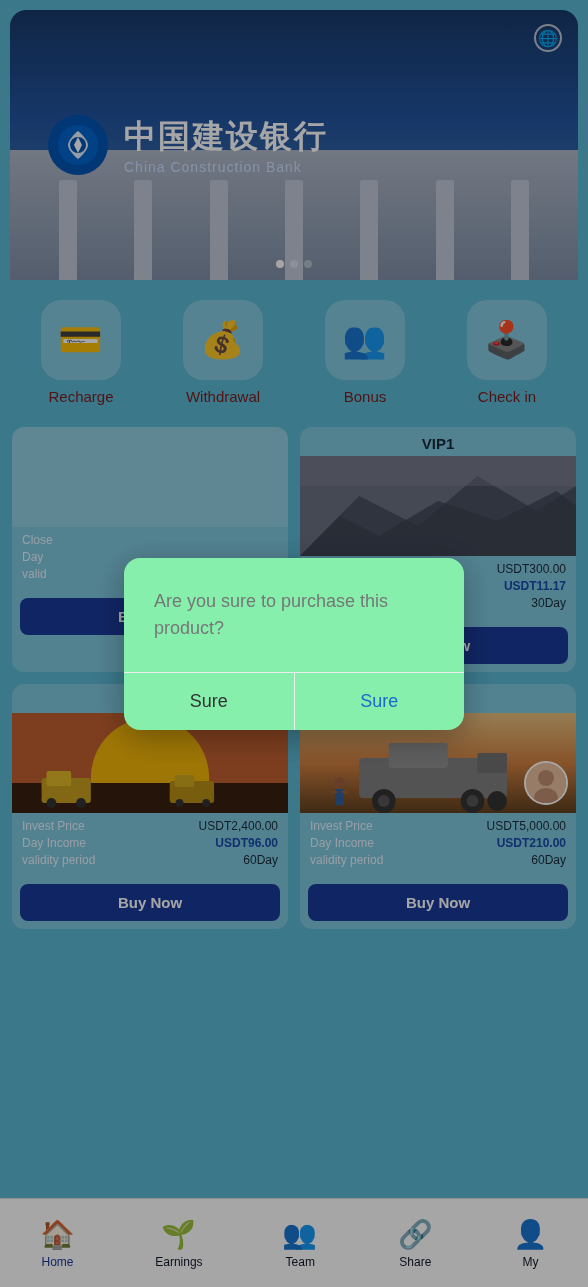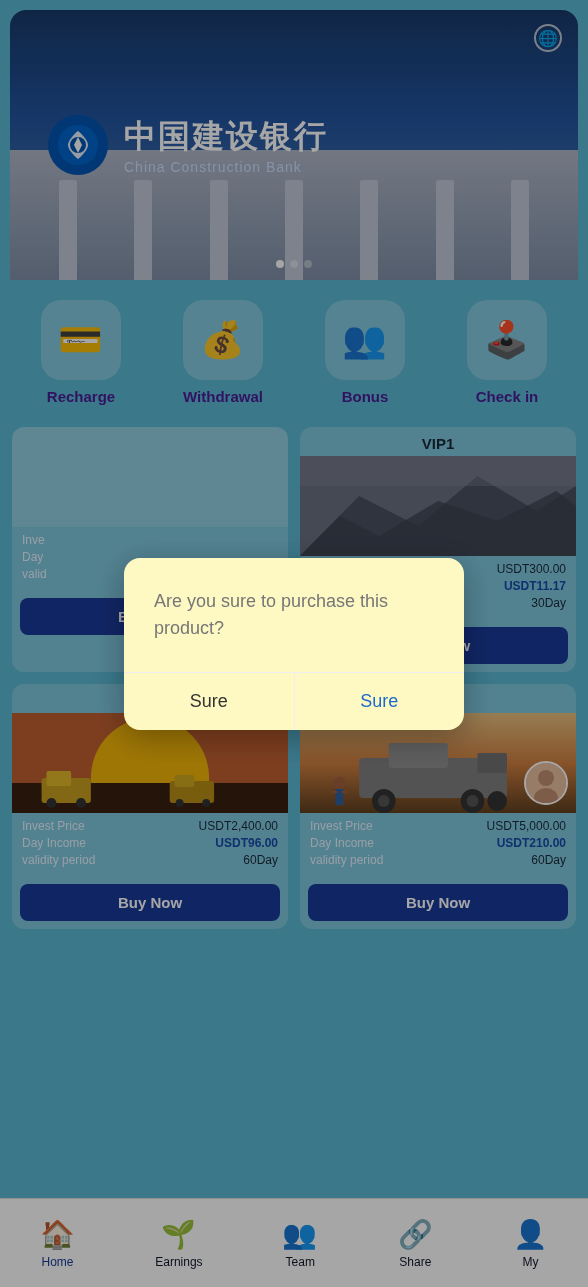--- a/index.html
+++ b/index.html
@@ -131,22 +131,22 @@
       height: 80px;
       background: rgba(255,255,255,0.25);
       border-radius: 20px;
       display: flex;
       align-items: center;
       justify-content: center;
       font-size: 36px;
     }
     .action-label {
       font-size: 15px;
-      font-weight: 700;
-      color: #4c1d95;
+      font-weight: 400;
+      color: #7f1d1d;
     }
 
     
     .cards-grid {
       display: grid;
       grid-template-columns: 1fr 1fr;
       gap: 12px;
       padding: 12px;
     }
     .card {
@@ -254,21 +254,21 @@
     .modal-overlay {
       position: fixed;
       inset: 0;
       background: rgba(0,0,0,0.35);
       display: flex;
       align-items: center;
       justify-content: center;
       z-index: 100;
     }
     .modal-box {
-      background: #fef9c3;
+      background: #86efac;
       border-radius: 16px;
       width: 340px;
       padding: 30px 30px 0 30px;
       box-shadow: 0 8px 32px rgba(0,0,0,0.3);
     }
     .modal-message {
       font-size: 18px;
       color: #777;
       line-height: 1.5;
       margin-bottom: 30px;
@@ -379,21 +379,21 @@
     <span class="action-label">Check in</span>
   </div>
 </div>
 
 <div class="cards-grid">
 
   <div class="card">
     <div style="background: rgba(255,255,255,0.15); height: 100px; border-radius: 8px 8px 0 0;"></div>
     <div class="card-info">
       <div class="card-info-row">
-        <span class="info-label">Inve</span>
+        <span class="info-label">Close</span>
         <span class="info-value"></span>
       </div>
       <div class="card-info-row">
         <span class="info-label">Day</span>
         <span class="info-value highlight"></span>
       </div>
       <div class="card-info-row">
         <span class="info-label">valid</span>
         <span class="info-value"></span>
       </div>

